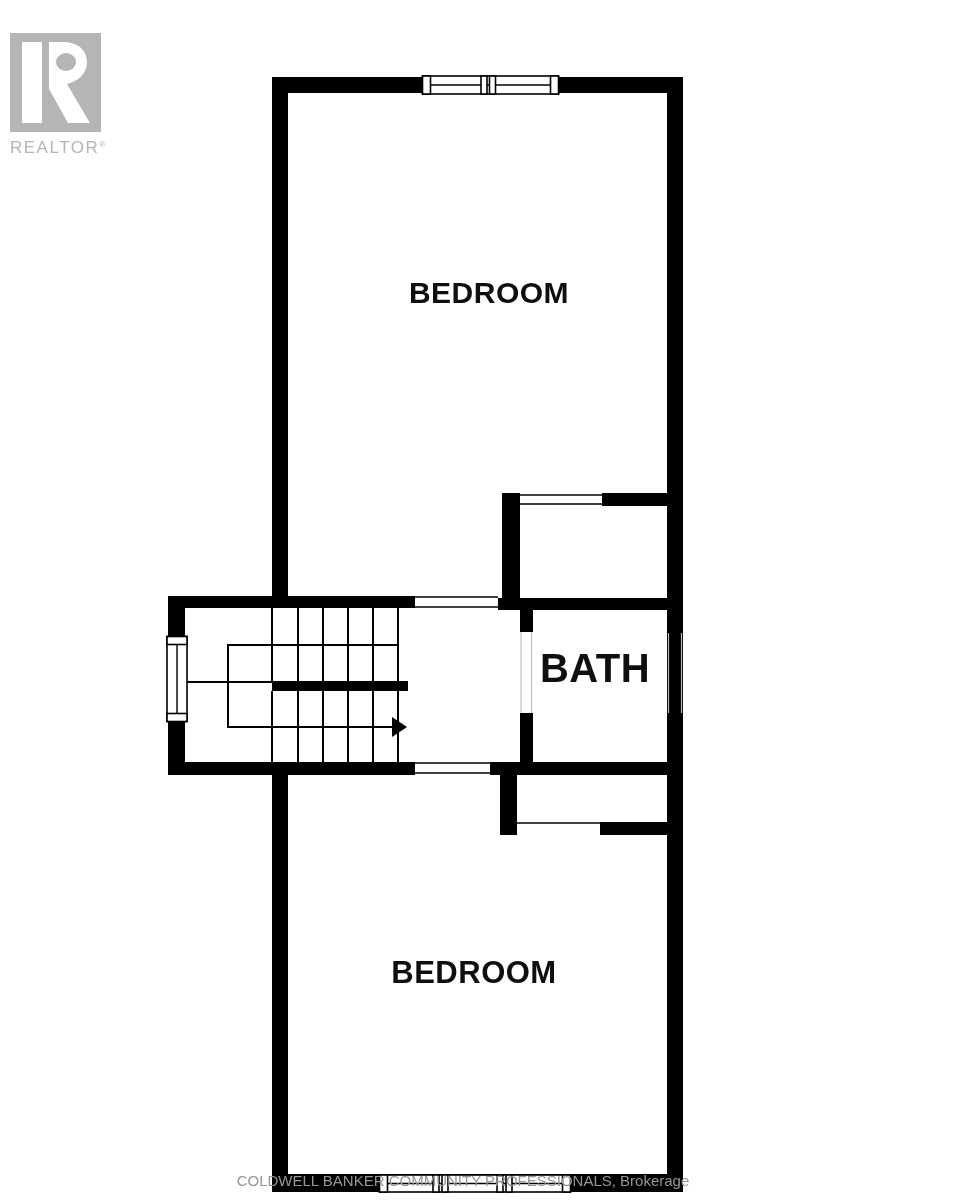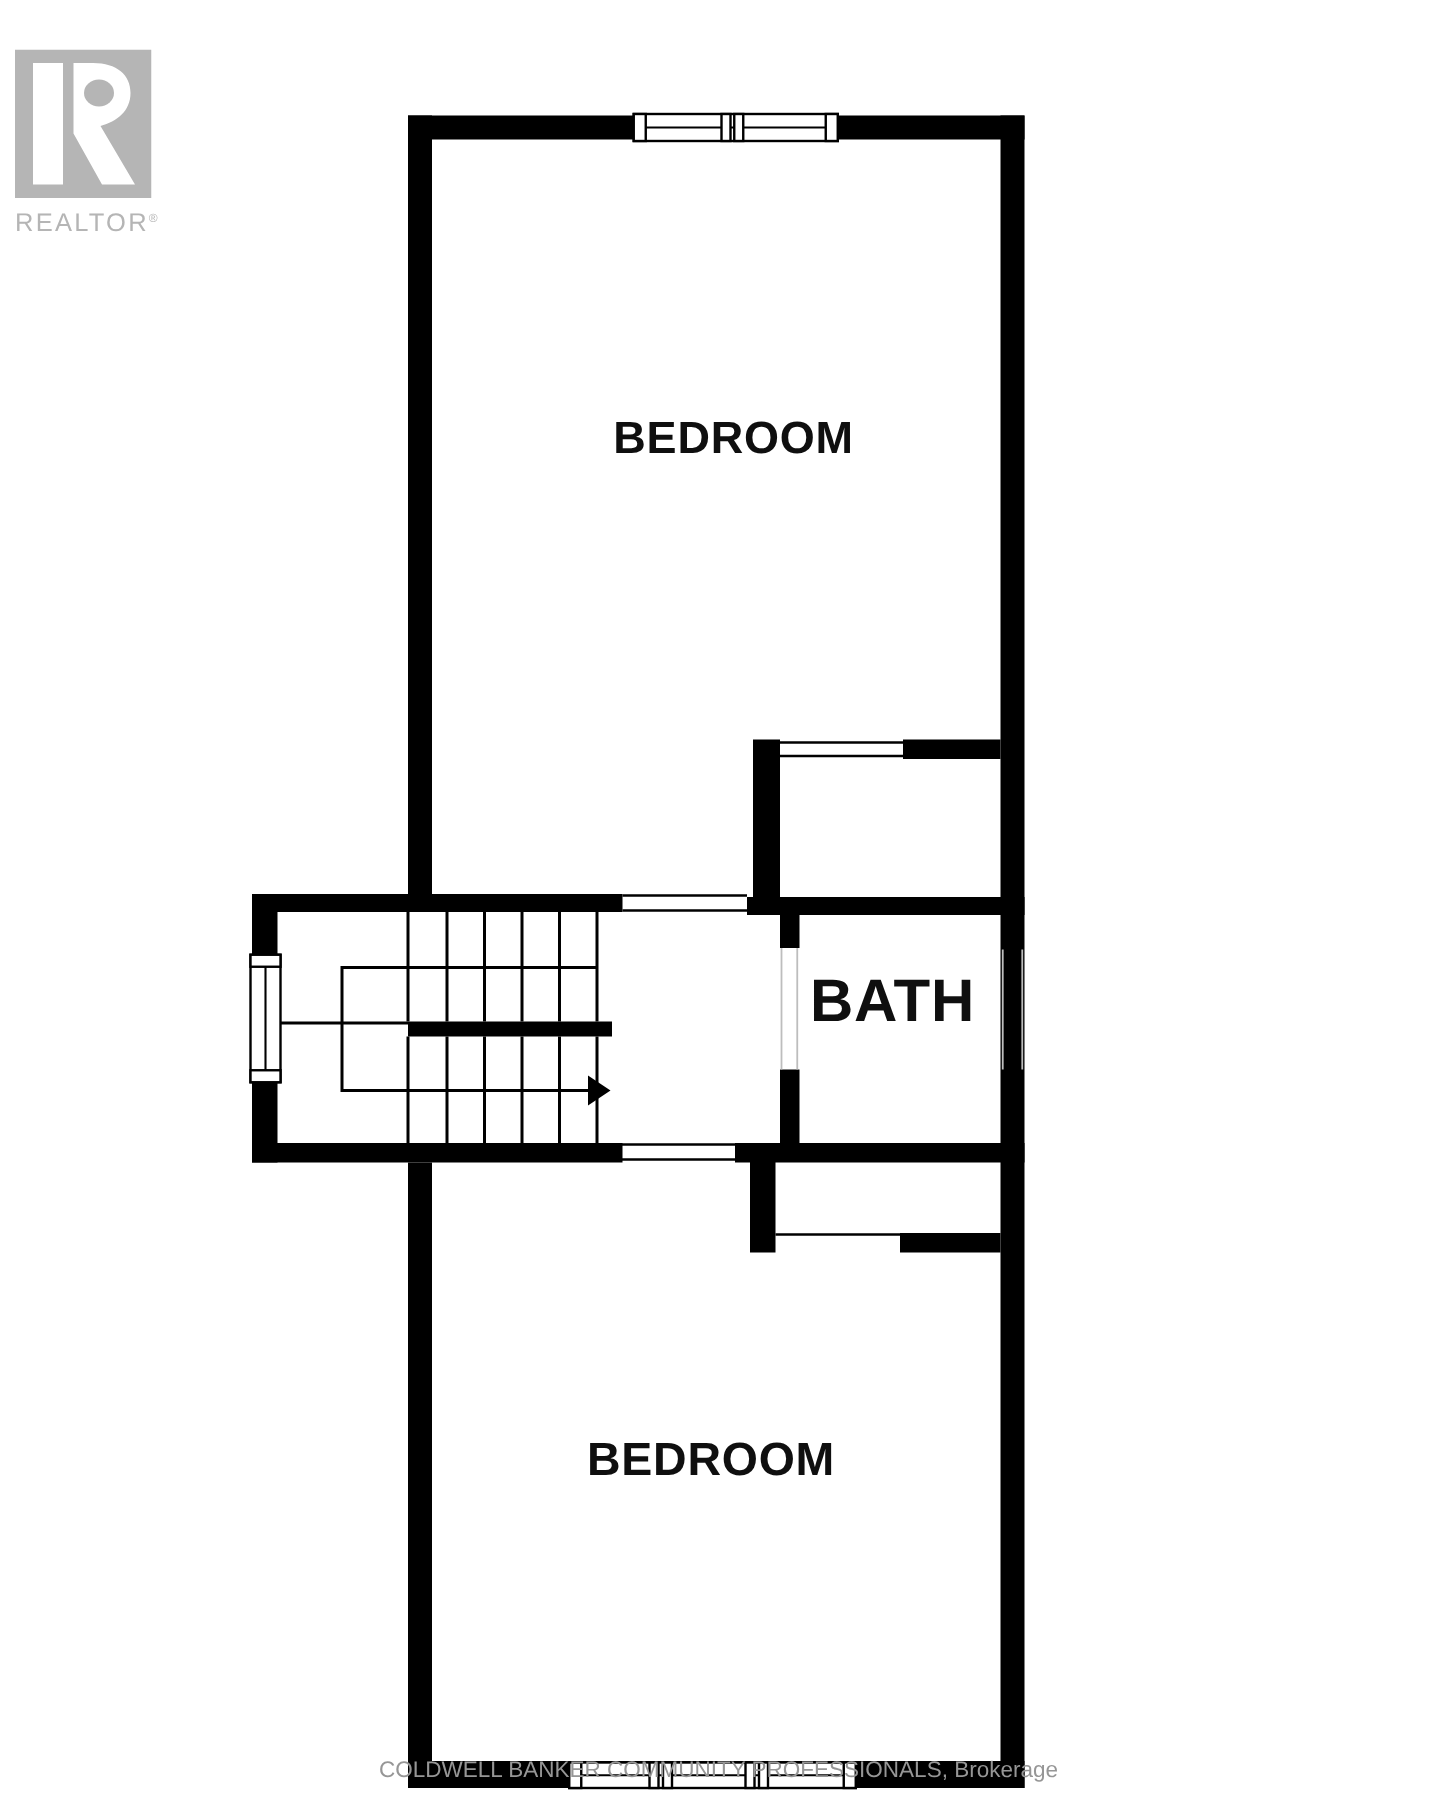--- a/index.html
+++ b/index.html
@@ -34,21 +34,21 @@
   .arrowhead{fill:var(--wall);}
   
   .room-label{
     position:absolute;transform:translate(-50%,-50%);color:var(--label-color);
     font-weight:700;white-space:nowrap;letter-spacing:.5px;
   }
   .lbl-bedroom-upper{left:489px;top:268px;font-size:30px;}
   .lbl-bath{left:595px;top:643px;font-size:40px;}
   .lbl-bedroom-lower{left:474px;top:948px;font-size:31px;}
   .footer-text{
-    position:absolute;left:479px;top:1155px;transform:translate(-50%,-50%);
+    position:absolute;left:463px;top:1155px;transform:translate(-50%,-50%);
     color:var(--footer-gray);font-size:15px;white-space:nowrap;z-index:5;text-align:right;
   }
 </style>
 </head>
 <body>
 
 <div class="canvas">
 
   <div class="logo">
     <svg width="91" height="99" viewBox="0 0 91 99">

